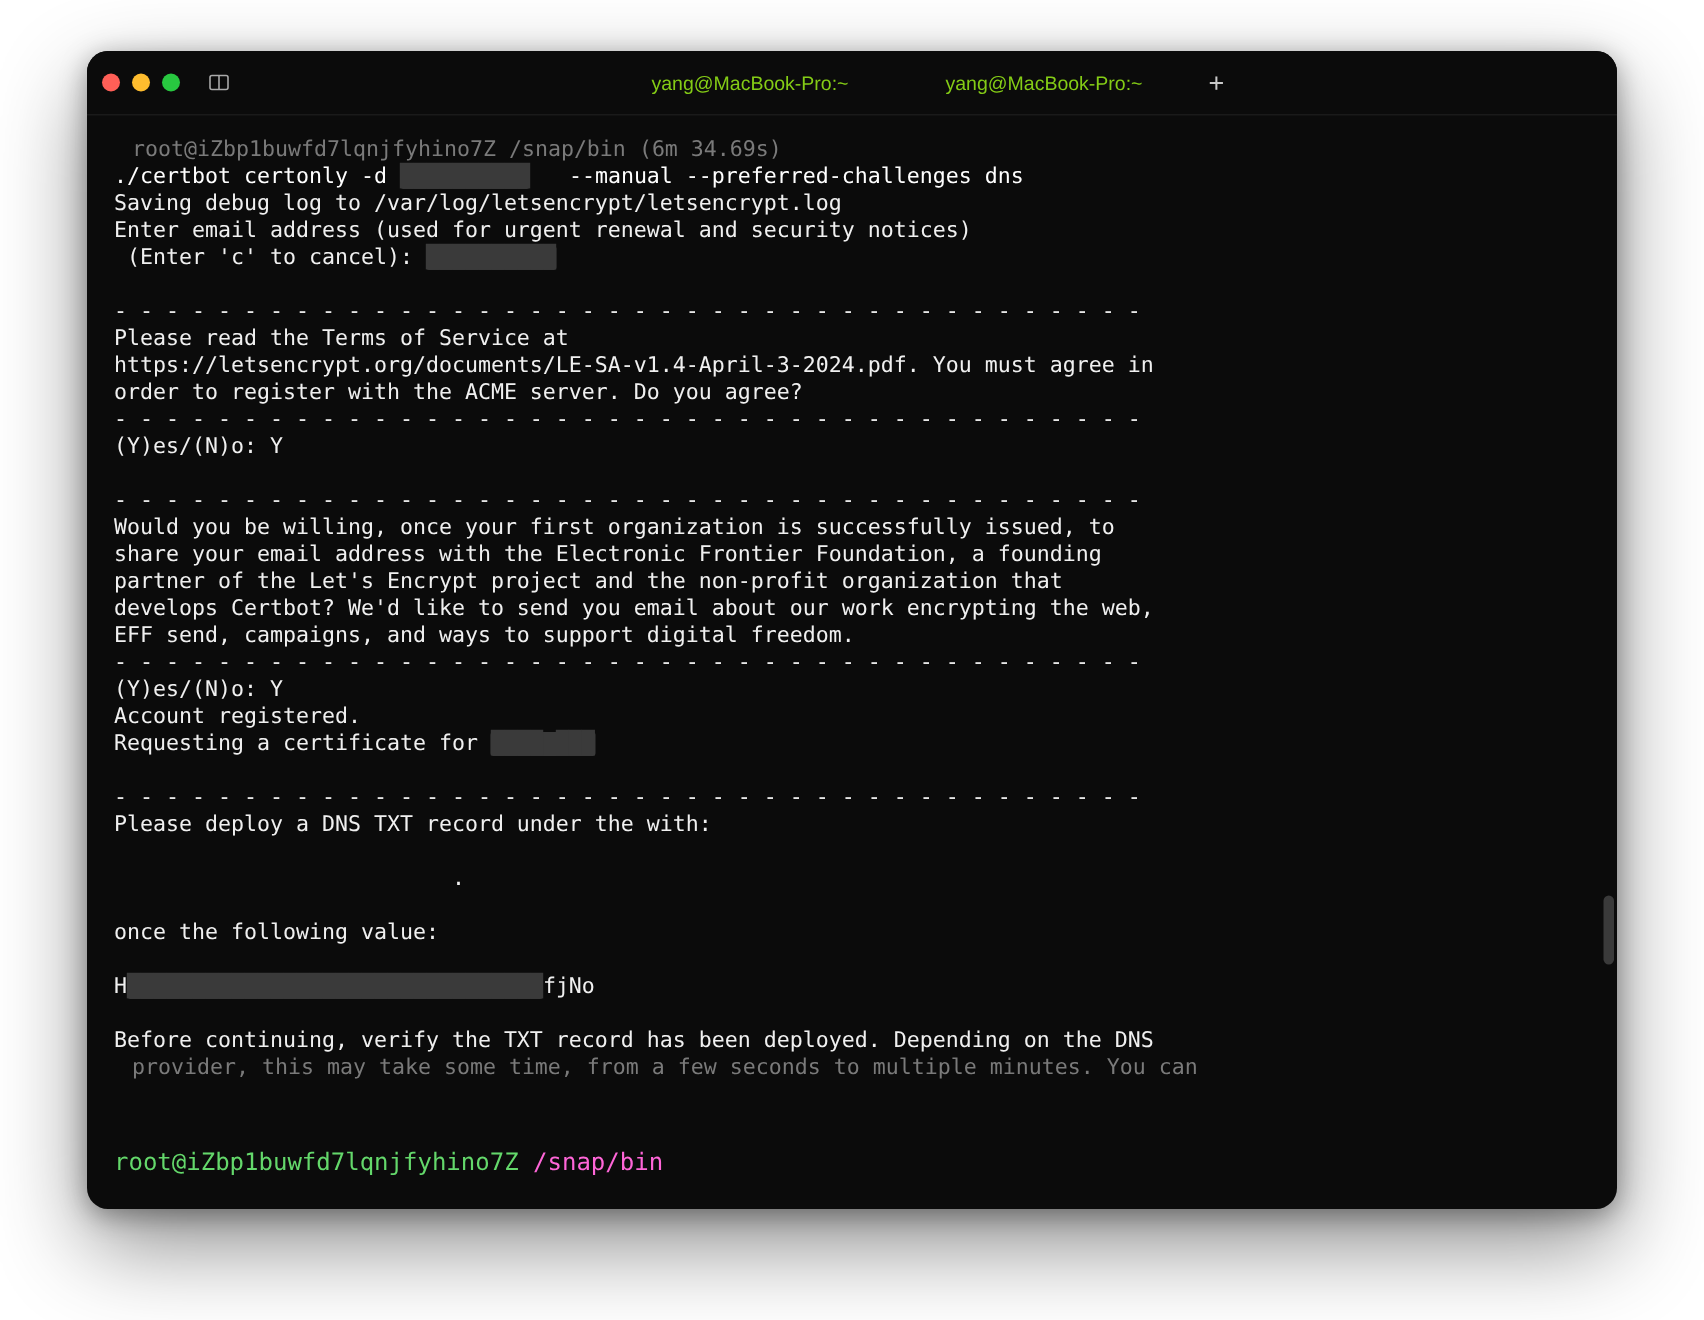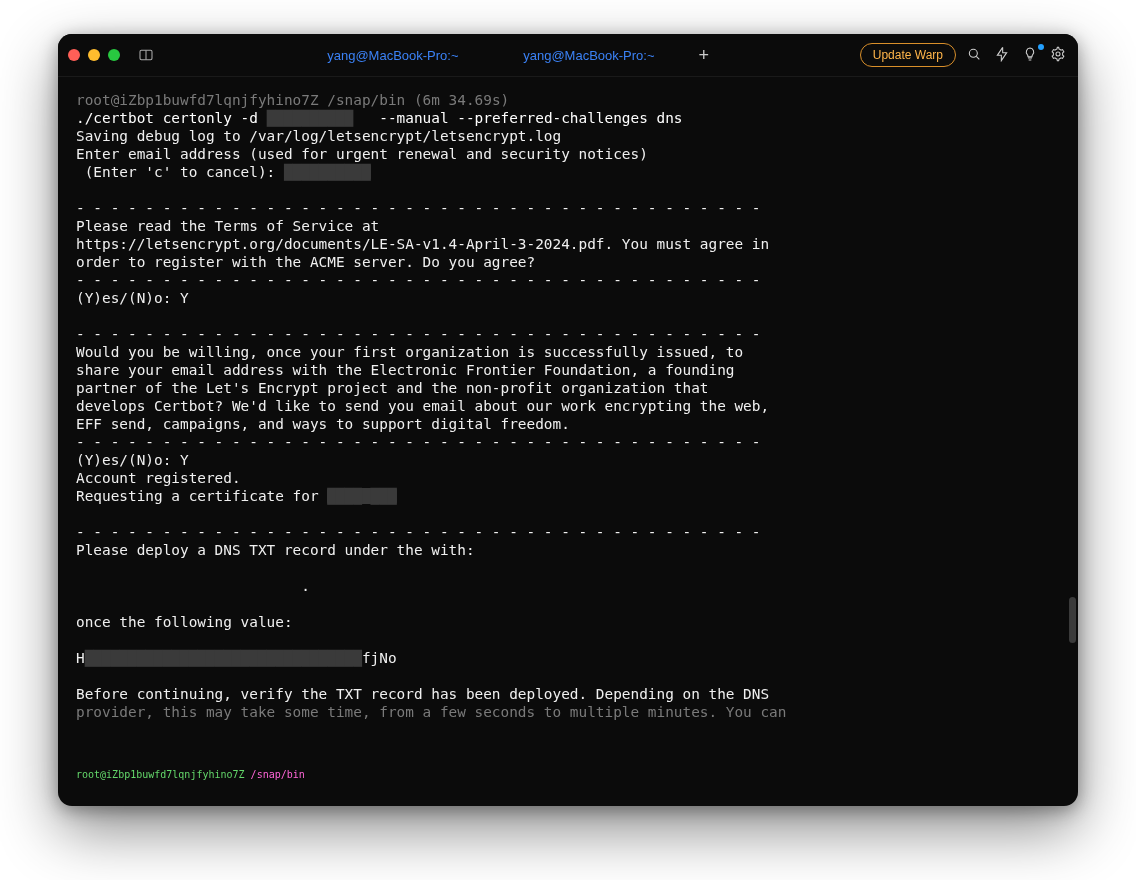--- a/index.html
+++ b/index.html
@@ -34,21 +34,21 @@
   .dot.yellow{background:#febc2e;}
   .dot.green{background:#28c840;}
   .tb-icon{
     width:20px;height:20px;color:#a9a9a9;display:flex;align-items:center;justify-content:center;
     border-radius:4px;
   }
   .tb-icon svg{width:16px;height:16px;stroke:currentColor;fill:none;stroke-width:1.6;}
   .tabs{flex:1;display:flex;align-items:center;justify-content:center;gap:2px;}
   .tab{
     padding:0 22px;height:40px;display:flex;align-items:center;justify-content:center;
-    color:#3b82f6;font-size:13px;font-family:-apple-system,BlinkMacSystemFont,"Segoe UI",sans-serif;
+    color:#84cc16;font-size:13px;font-family:-apple-system,BlinkMacSystemFont,"Segoe UI",sans-serif;
     cursor:pointer;position:relative;white-space:nowrap;
     min-width:150px;
   }
   .tab.active{color:#f1f1f1;}
   .tab.active::after{
     content:"";position:absolute;left:10px;right:10px;bottom:-1px;height:2px;background:#23a0ff;border-radius:1px;
   }
   .newtab{
     width:32px;height:28px;display:flex;align-items:center;justify-content:center;
     color:#c9c9c9;border-radius:4px;cursor:pointer;font-size:18px;font-family:sans-serif;
@@ -64,29 +64,29 @@
   .tool-icon svg{width:16px;height:16px;stroke:currentColor;fill:none;stroke-width:1.6;}
   .bulb-dot{position:absolute;top:-2px;right:-4px;width:6px;height:6px;border-radius:50%;background:#23a0ff;}
 
   
   .term{
     flex:1;overflow:hidden;position:relative;
     padding:14px 18px 0 18px;
     font-size:14.4px;line-height:18px;color:#f0f0f0;
   }
   .term pre{margin:0;white-space:pre-wrap;word-break:break-word;font-family:inherit;}
-  .dim{color:#7a7a7a;}
+  .dim{color:#7a7a7a;margin-left:12px;}
   .mag{color:#ff66d8;}
   .grn{color:#64d86b;}
   .red-mask{background:#3a3a3a;color:#3a3a3a;border-radius:2px;}
   .cmd{color:#fff;}
 
   .prompt-line{
     position:absolute;left:18px;right:18px;bottom:22px;
-    font-size:10px;
+    font-size:16px;
   }
   .scroll-thumb{
     position:absolute;right:2px;top:520px;width:7px;height:46px;border-radius:4px;background:#3a3a3a;
   }
 </style>
 </head>
 <body>
 
 <div class="window">
 
@@ -103,46 +103,20 @@
           <line x1="12" y1="5" x2="12" y2="19"></line>
         </svg>
     </div>
 
     <div class="tabs">
       <div class="tab">yang@MacBook-Pro:~</div>
       <div class="tab">yang@MacBook-Pro:~</div>
       <div class="newtab">+</div>
     </div>
 
-    <div class="right-tools">
-      <div class="update-btn">Update Warp</div>
-      <div class="tool-icon">
-        <svg viewBox="0 0 24 24">
-            <circle cx="11" cy="11" r="6"></circle>
-            <line x1="20" y1="20" x2="15.5" y2="15.5"></line>
-          </svg>
-      </div>
-      <div class="tool-icon">
-        <svg viewBox="0 0 24 24">
-            <polyline points="13 2 5 14 11 14 11 22 19 10 13 10 13 2" fill="none"></polyline>
-          </svg>
-      </div>
-      <div class="tool-icon">
-        <svg viewBox="0 0 24 24">
-            <path d="M9 18h6M10 21h4M12 3a6 6 0 00-4 10c1 1 1 2 1 3h6c0-1 0-2 1-3a6 6 0 00-4-10z"></path>
-          </svg>
-        <span class="bulb-dot"></span>
-      </div>
-      <div class="tool-icon">
-        <svg viewBox="0 0 24 24">
-            <circle cx="12" cy="12" r="3"></circle>
-            <path d="M19 12a7 7 0 00-.2-1.7l2-1.5-2-3.4-2.3.9a7 7 0 00-2.9-1.7L13 2h-2l-.6 2.6a7 7 0 00-2.9 1.7l-2.3-.9-2 3.4 2 1.5A7 7 0 005 12c0 .6.1 1.1.2 1.7l-2 1.5 2 3.4 2.3-.9a7 7 0 002.9 1.7L11 22h2l.6-2.6a7 7 0 002.9-1.7l2.3.9 2-3.4-2-1.5c.1-.6.2-1.1.2-1.7z"></path>
-          </svg>
-      </div>
-    </div>
   </div>
 
   <div class="term">
 <pre><span class="dim"><span>root@iZbp1buwfd7lqnjfyhino7Z</span> <span>/snap/bin</span> <span>(6m 34.69s)</span></span>
 <span class="cmd"><span>./certbot certonly -d</span> <span class="red-mask">██████████</span>   <span>--manual --preferred-challenges dns</span></span>
 <span>Saving debug log to /var/log/letsencrypt/letsencrypt.log</span>
 <span>Enter email address (used for urgent renewal and security notices)</span>
 <span> (Enter 'c' to cancel): </span><span class="red-mask">██████████</span>
 
 <span>- - - - - - - - - - - - - - - - - - - - - - - - - - - - - - - - - - - - - - - -</span>

